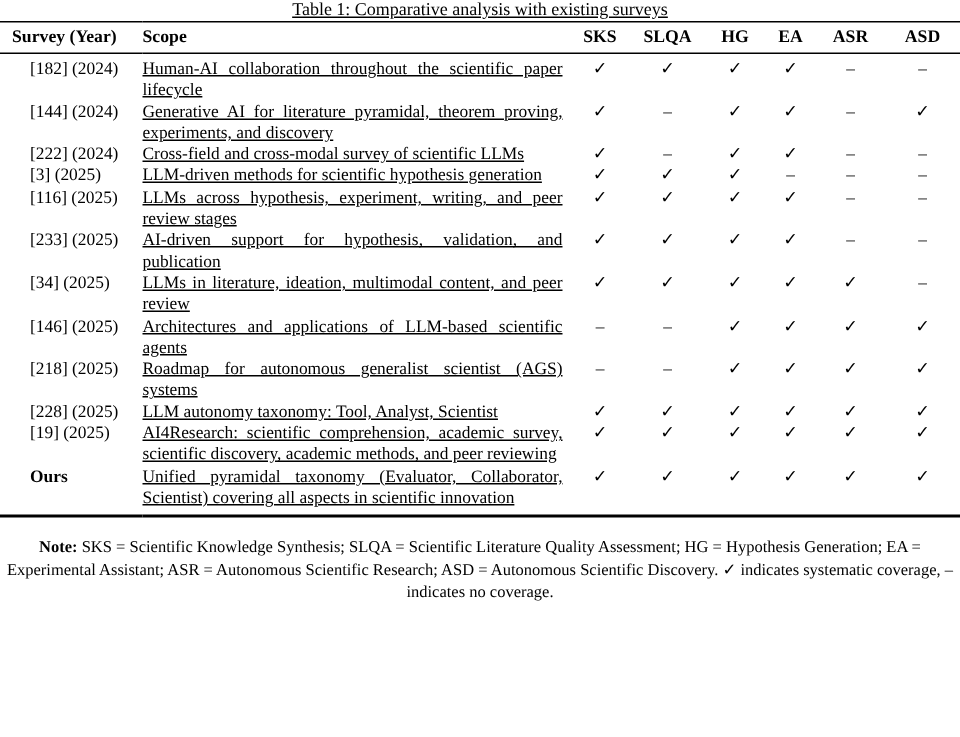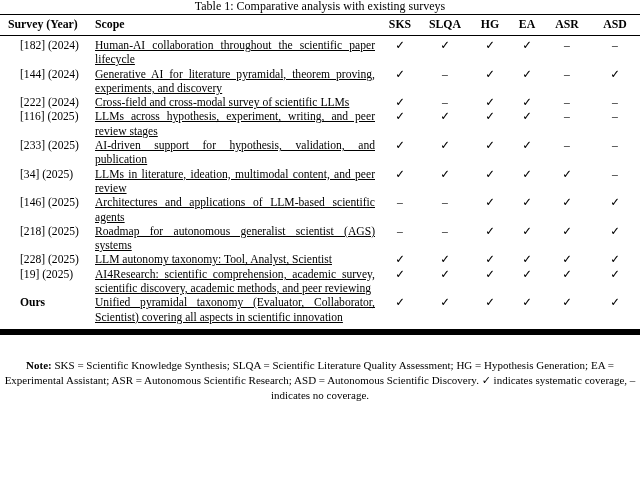--- a/index.html
+++ b/index.html
@@ -3,46 +3,46 @@
 <meta charset="utf-8">
 <style>
   * { margin: 0; padding: 0; box-sizing: border-box; }
   html, body { background: #ffffff; }
   body {
     width: 640px; height: 491px; overflow: hidden;
     color: #000; font-family: "Liberation Serif", serif;
   }
   .caption {
     text-align: center; font-size: 12px; line-height: 13px;
-    padding-top: 0px; height: 13px;
+    padding-top: 0px; height: 13px; text-decoration: underline;
   }
   table.survey-table {
     width: 640px; border-collapse: collapse; table-layout: fixed;
     margin-top: 1px;
     border-top: 1.6px solid #000;
-    border-bottom: 6px solid #000000;
+    border-bottom: 2px solid #000000;
   }
   thead tr { border-bottom: 1px solid #000; }
   th {
     font-weight: bold; font-size: 11.8px; line-height: 13px;
     text-align: left; vertical-align: top; padding: 3px 0 4px 0;
   }
   th.h-survey { padding-left: 8px; }
   th.h-mark, td.c-mark { text-align: center; }
   td {
     font-size: 11.6px; line-height: 14.3px;
     vertical-align: top; padding: 0;
   }
   td.c-survey { padding-left: 20px; }
   td.c-scope { text-align: justify; padding-right: 5px; hyphens: auto; text-decoration: underline; }
   tbody tr:first-child td { padding-top: 3px; }
   tbody tr:last-child td { padding-bottom: 4px; }
   tr.row-ours td.c-survey { font-weight: bold; }
   .note {
-    margin-top: 23px; padding: 0 3px;
+    margin-top: 13px; padding: 0 3px;
     font-size: 11px; line-height: 14.8px; text-align: center;
   }
   .note-label { font-weight: bold; }
 </style>
 </head>
 <body>
 
 <div class="page">
 
   <div class="caption">Table 1: Comparative analysis with existing surveys</div>
@@ -95,20 +95,30 @@
         <td class="c-survey">[222] (2024)</td>
         <td class="c-scope">Cross-field and cross-modal survey of scientific LLMs</td>
         <td class="c-mark">✓</td>
         <td class="c-mark">–</td>
         <td class="c-mark">✓</td>
         <td class="c-mark">✓</td>
         <td class="c-mark">–</td>
         <td class="c-mark">–</td>
       </tr>
       <tr>
+        <td class="c-survey">[3] (2025)</td>
+        <td class="c-scope">LLM-driven methods for scientific hypothesis generation</td>
+        <td class="c-mark">✓</td>
+        <td class="c-mark">✓</td>
+        <td class="c-mark">✓</td>
+        <td class="c-mark">–</td>
+        <td class="c-mark">–</td>
+        <td class="c-mark">–</td>
+      </tr>
+      <tr>
         <td class="c-survey">[116] (2025)</td>
         <td class="c-scope">LLMs across hypothesis, experiment, writing, and peer review stages</td>
         <td class="c-mark">✓</td>
         <td class="c-mark">✓</td>
         <td class="c-mark">✓</td>
         <td class="c-mark">✓</td>
         <td class="c-mark">–</td>
         <td class="c-mark">–</td>
       </tr>
       <tr>

